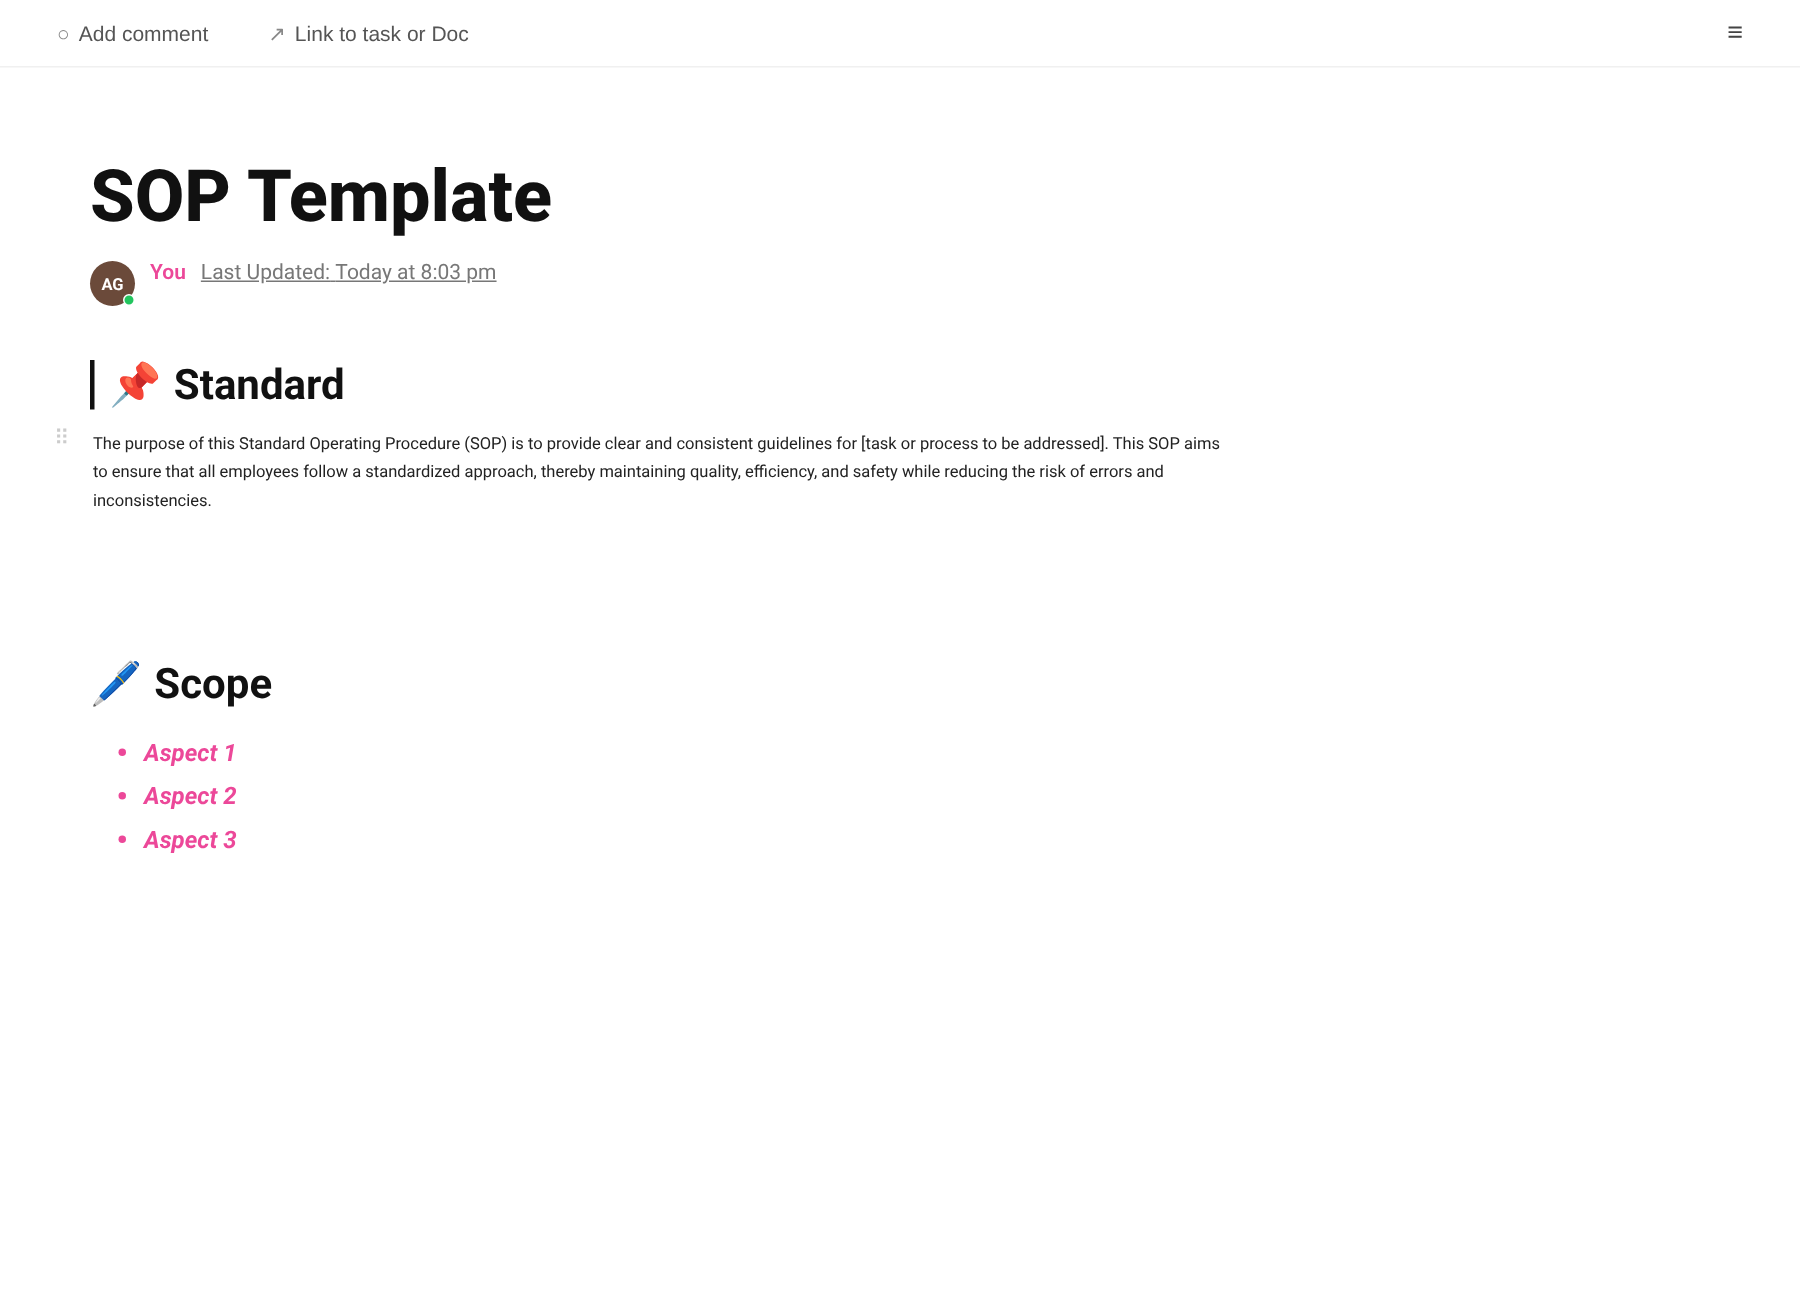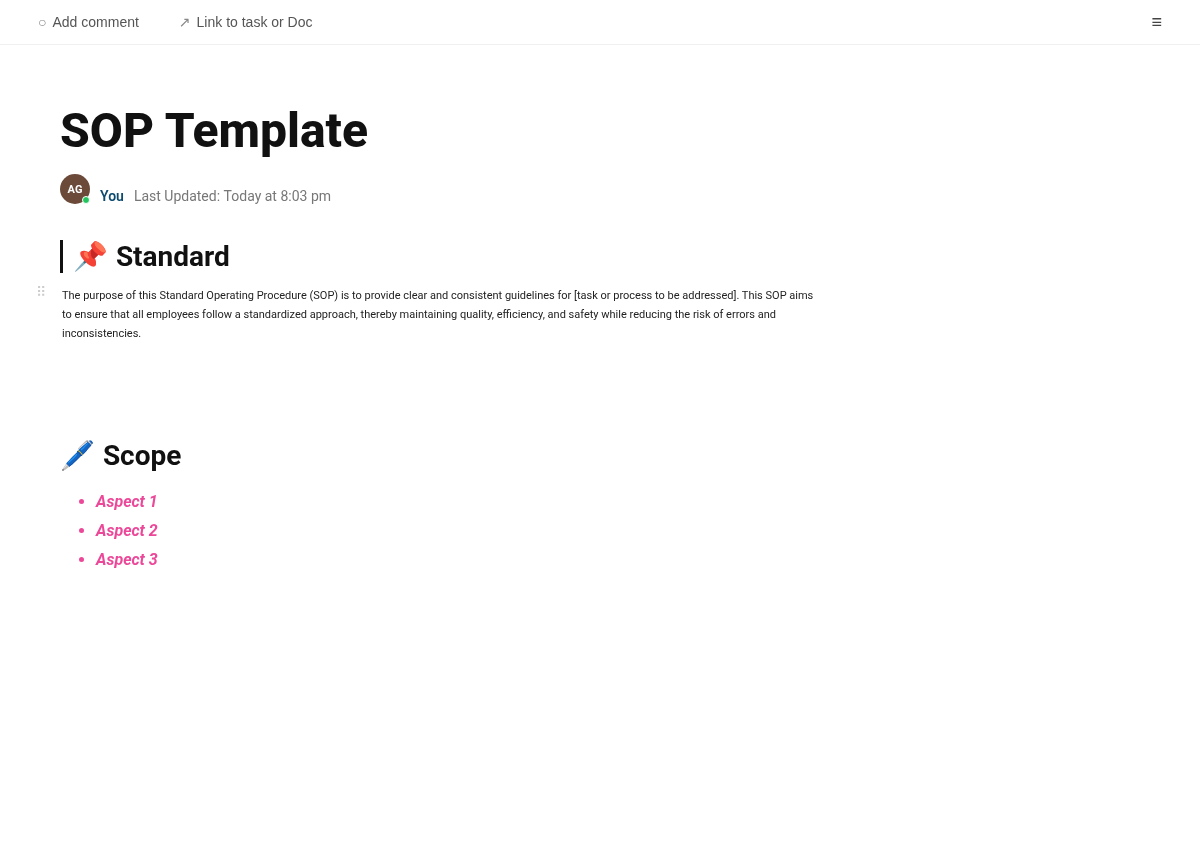--- a/index.html
+++ b/index.html
@@ -66,21 +66,21 @@
       font-size: 48px;
       font-weight: 800;
       color: #111;
       margin-bottom: 16px;
       line-height: 1.15;
       margin-top: 28px;
     }
 
     .author-row {
       display: flex;
-      align-items: flex-end;
+      align-items: flex-start;
       gap: 10px;
       margin-bottom: 36px;
     }
 
     .avatar {
       width: 30px;
       height: 30px;
       border-radius: 50%;
       background: #6b4a3a;
       color: white;
@@ -99,26 +99,27 @@
       border-radius: 50%;
       position: absolute;
       bottom: 0;
       right: 0;
       border: 1.5px solid white;
     }
 
     .author-name {
       font-size: 14px;
       font-weight: 600;
-      color: #0c4a6e;
+      color: #ec4899;
     }
 
     .last-updated {
       font-size: 14px;
       color: #777;
+      text-decoration: underline;
     }
 
     .section {
       margin-bottom: 36px;
       position: relative;
     }
 
     .section-heading {
       font-size: 28px;
       font-weight: 700;

